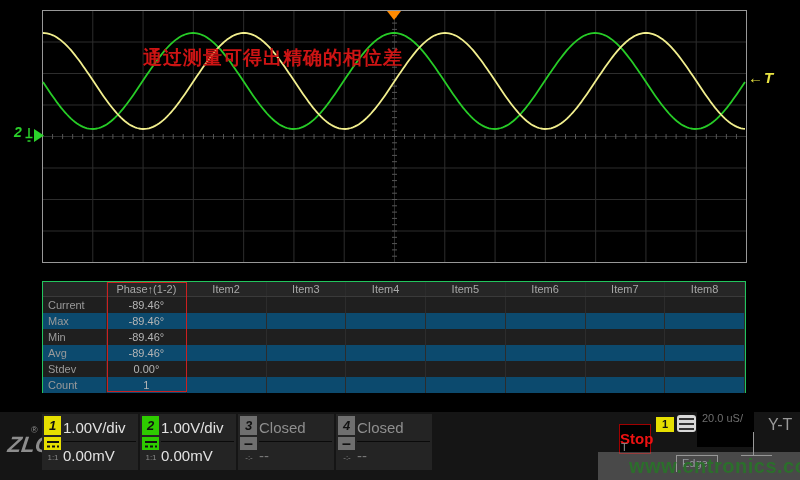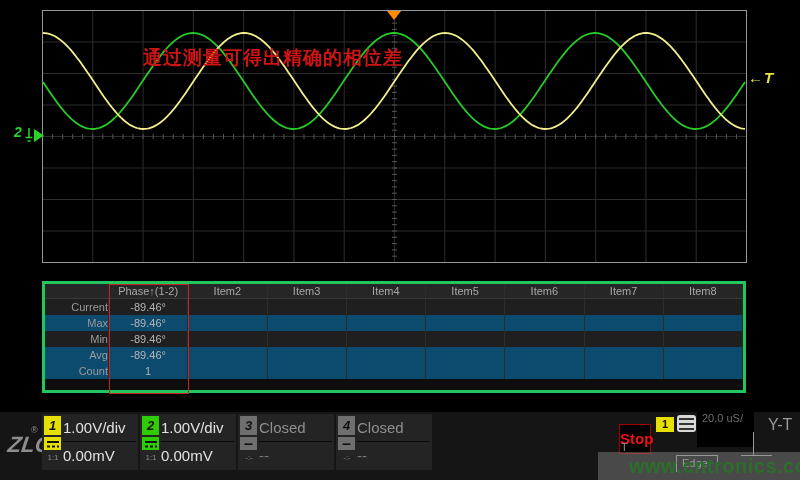--- a/index.html
+++ b/index.html
@@ -4,29 +4,29 @@
 <style>
   html,body{margin:0;padding:0;background:#000;}
   #stage{position:relative;width:800px;height:480px;background:#000;overflow:hidden;
          font-family:"Liberation Sans",sans-serif;-webkit-font-smoothing:antialiased;}
   
   #scope-svg{position:absolute;left:0;top:0;}
   .ch2-num{position:absolute;left:14px;top:124px;color:#2bd22b;font:bold italic 14px "Liberation Sans",sans-serif;}
   .trig-level{position:absolute;left:748px;top:69px;color:#e8e342;font:bold italic 15px "Liberation Sans",sans-serif;letter-spacing:1px;}
   
   #meas-table{position:absolute;left:42px;top:281px;width:704px;height:112px;
-              border:3px solid #22c55e;box-sizing:border-box;background:#0d0d0d;}
+              border:1px solid #22c55e;box-sizing:border-box;background:#0d0d0d;}
   .mrow{display:grid;grid-template-columns:64px repeat(8,1fr);height:16px;line-height:16px;}
   .mrow.mhead{height:14px;line-height:14px;background:#262626;border-bottom:1px solid #3a3a3a;}
   .mrow.odd{background:#1f1f1f;}
   .mrow.even{background:#0c4a6e;}
   .mcell{font-size:11px;color:#b5b5b5;text-align:center;border-right:1px solid #2c2c2c;
          overflow:hidden;white-space:nowrap;}
   .mhead .mcell{color:#a8a8a8;}
-  .mcell.mlabel{text-align:right;padding-left:5px;color:#9a9a9a;}
+  .mcell.mlabel{text-align:left;padding-left:5px;color:#9a9a9a;}
   #phase-box{position:absolute;left:64px;top:0;width:80px;height:110px;
              border:1px solid #cc2020;box-sizing:border-box;pointer-events:none;}
   #annotation{position:absolute;left:143px;top:45px;color:#ce1414;
               font:bold 19px "DejaVu Sans",sans-serif;letter-spacing:1px;white-space:nowrap;}
   
   #bottom-bar{position:absolute;left:0;top:412px;width:800px;height:68px;background:#151515;}
   #logo{position:absolute;left:8px;top:20px;color:#8d8d8d;
         font:bold italic 22px "Liberation Sans",sans-serif;transform:skewX(-8deg);}
   #logo-reg{position:absolute;left:31px;top:13px;color:#8d8d8d;font-size:9px;}
   .ch-tile{position:absolute;top:2px;width:96px;height:56px;background:#242424;}
@@ -260,20 +260,31 @@
         <div class="mcell mlabel">Avg</div>
         <div class="mcell">-89.46°</div>
         <div class="mcell"></div>
         <div class="mcell"></div>
         <div class="mcell"></div>
         <div class="mcell"></div>
         <div class="mcell"></div>
         <div class="mcell"></div>
         <div class="mcell"></div>
       </div>
+      <div class="mrow odd">
+        <div class="mcell mlabel">Stdev</div>
+        <div class="mcell">0.00°</div>
+        <div class="mcell"></div>
+        <div class="mcell"></div>
+        <div class="mcell"></div>
+        <div class="mcell"></div>
+        <div class="mcell"></div>
+        <div class="mcell"></div>
+        <div class="mcell"></div>
+      </div>
       <div class="mrow even">
         <div class="mcell mlabel">Count</div>
         <div class="mcell">1</div>
         <div class="mcell"></div>
         <div class="mcell"></div>
         <div class="mcell"></div>
         <div class="mcell"></div>
         <div class="mcell"></div>
         <div class="mcell"></div>
         <div class="mcell"></div>

